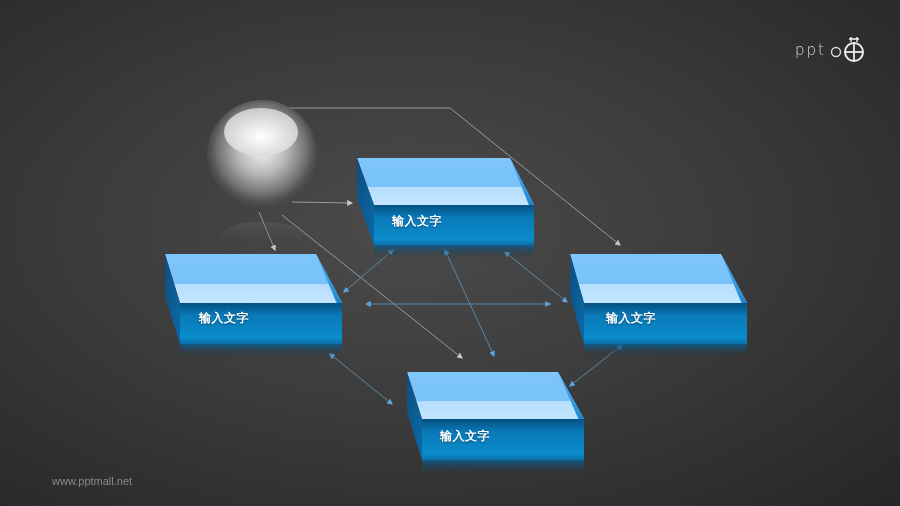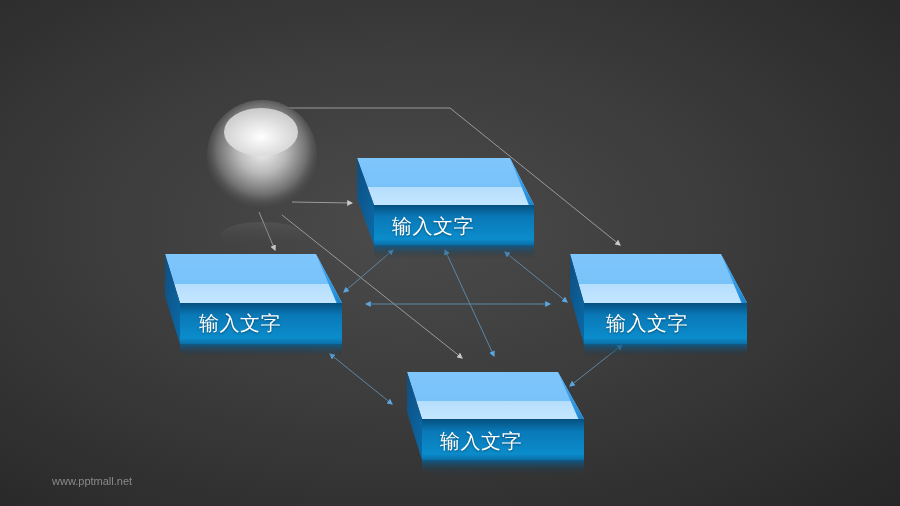--- a/index.html
+++ b/index.html
@@ -7,22 +7,22 @@
   body {
     background: radial-gradient(ellipse at 45% 45%, #4b4b4b 0%, #3c3c3c 45%, #2c2c2c 85%, #262626 100%);
     font-family: "DejaVu Sans", "Liberation Sans", sans-serif;
     position: relative;
   }
   .stage { position: absolute; left: 0; top: 0; width: 900px; height: 506px; }
   svg.diagram { position: absolute; left: 0; top: 0; }
   .box-label {
     position: absolute;
     color: #ffffff;
-    font-weight: normal;
-    font-size: 20px;
+    font-weight: bold;
+    font-size: 12px;
     letter-spacing: 0.5px;
     text-shadow: 0 1px 2px rgba(0,0,0,0.4);
     white-space: nowrap;
   }
   .brand {
     position: absolute; left: 795px; top: 36px;
     display: flex; align-items: center; gap: 4px;
     color: #d9d9d9;
   }
   .brand-text {
@@ -145,15 +145,27 @@
       <polygon points="151,0 177,47 177,88 177,60" fill="url(#rightSide)"></polygon>
       <rect x="15" y="47" width="162" height="41" fill="url(#frontFace)"></rect>
     </g>
   </svg>
 
   <span class="box-label" style="left:392px; top:213px;">输入文字</span>
   <span class="box-label" style="left:199px; top:310px;">输入文字</span>
   <span class="box-label" style="left:606px; top:310px;">输入文字</span>
   <span class="box-label" style="left:440px; top:428px;">输入文字</span>
 
+  <div class="brand">
+    <span class="brand-text" style="font-family:'DejaVu Sans', sans-serif; text-transform:lowercase; font-weight:300; letter-spacing:2px;">PPT</span>
+    <svg width="40" height="28" viewBox="0 0 40 28">
+      <circle cx="6" cy="16" r="4.5" fill="none" stroke="#d9d9d9" stroke-width="1.4"></circle>
+      <circle cx="24" cy="16" r="9" fill="none" stroke="#ededed" stroke-width="2"></circle>
+      <line x1="15" y1="16" x2="33" y2="16" stroke="#ededed" stroke-width="1.8"></line>
+      <line x1="24" y1="7" x2="24" y2="25" stroke="#ededed" stroke-width="1.8"></line>
+      <line x1="19" y1="3" x2="29" y2="3" stroke="#ededed" stroke-width="1.6"></line>
+      <line x1="21" y1="1" x2="21" y2="6" stroke="#ededed" stroke-width="1.4"></line>
+      <line x1="27" y1="1" x2="27" y2="6" stroke="#ededed" stroke-width="1.4"></line>
+    </svg>
+  </div>
 
   <div class="footer-url">www.pptmall.net</div>
 </div>
 
 </body></html>

